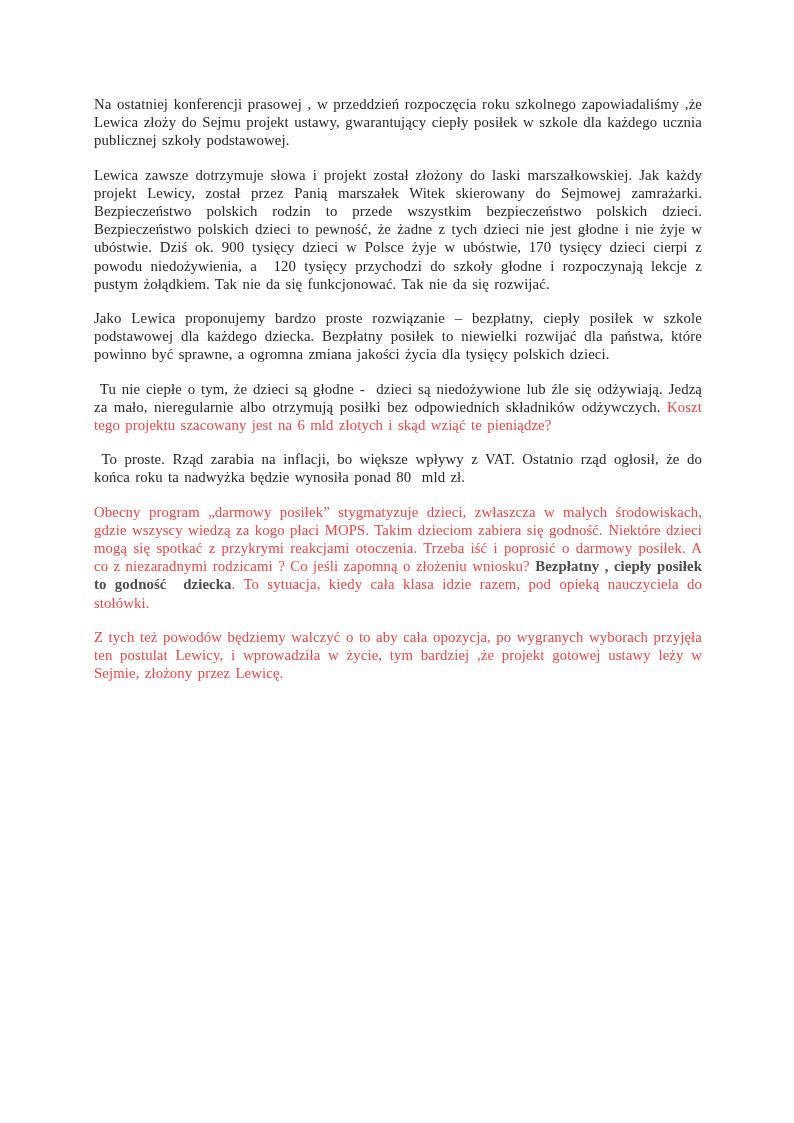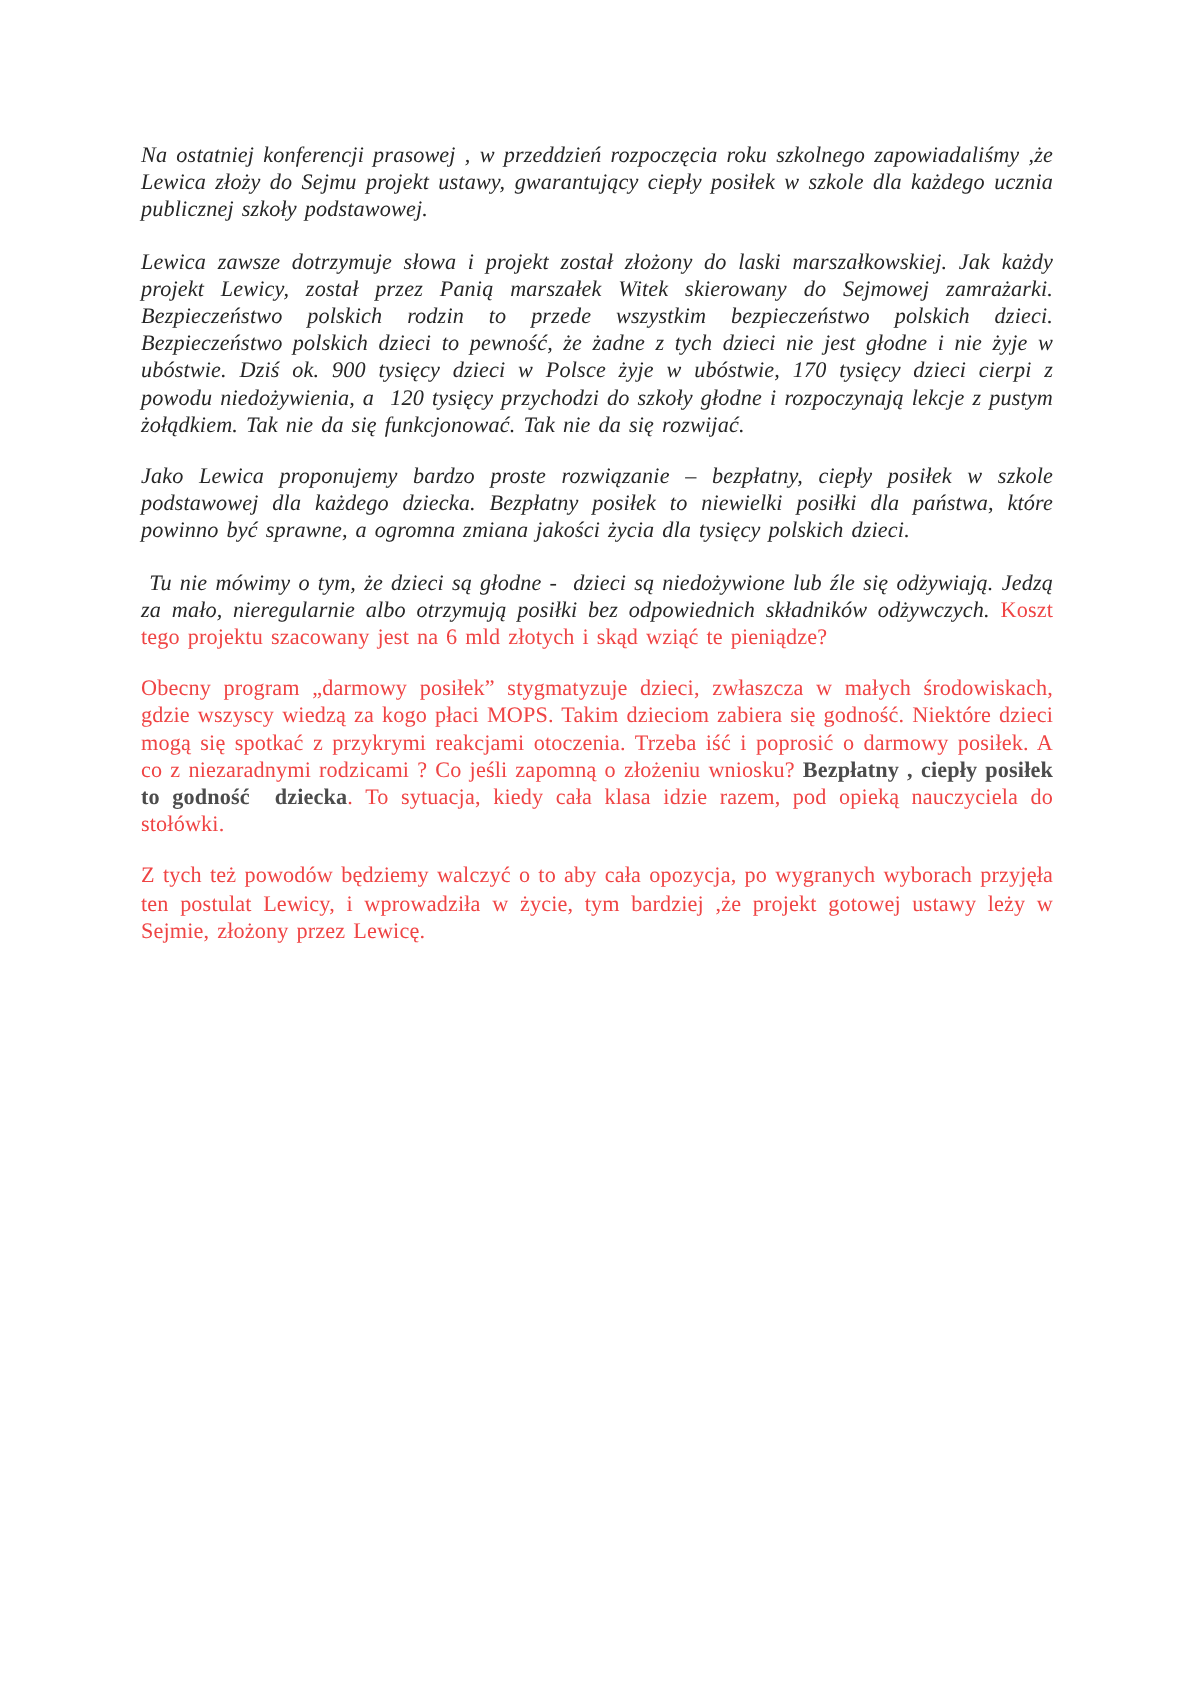--- a/index.html
+++ b/index.html
@@ -29,44 +29,44 @@
     white-space: pre-wrap;
     color: #262626;
     letter-spacing: 0.1px;
     word-spacing: 1.5px;
   }
   p.doc-par:last-child {
     margin-bottom: 12px;
   }
   .run-normal {
     color: #262626;
-    font-style: italic;
   }
   .run-muted {
     color: #ef4444;
   }
   .run-muted-bold {
     color: #4c4c4c;
     font-weight: bold;
   }
 </style>
 </head>
 <body>
 
 <div class="page">
   <div class="content">
 
     <p class="doc-par"><span class="run-normal">Na ostatniej konferencji prasowej , w przeddzień rozpoczęcia roku szkolnego zapowiadaliśmy ,że Lewica złoży do Sejmu projekt ustawy, gwarantujący ciepły posiłek w szkole dla każdego ucznia publicznej szkoły podstawowej.</span></p>
 
     <p class="doc-par"><span class="run-normal">Lewica zawsze dotrzymuje słowa i projekt został złożony do laski marszałkowskiej. Jak każdy projekt Lewicy, został przez Panią marszałek Witek skierowany do Sejmowej zamrażarki. Bezpieczeństwo polskich rodzin to przede wszystkim bezpieczeństwo polskich dzieci. Bezpieczeństwo polskich dzieci to pewność, że żadne z tych dzieci nie jest głodne i nie żyje w ubóstwie. Dziś ok. 900 tysięcy dzieci w Polsce żyje w ubóstwie, 170 tysięcy dzieci cierpi z powodu niedożywienia, a  120 tysięcy przychodzi do szkoły głodne i rozpoczynają lekcje z pustym żołądkiem. Tak nie da się funkcjonować. Tak nie da się rozwijać.</span></p>
 
-    <p class="doc-par"><span class="run-normal">Jako Lewica proponujemy bardzo proste rozwiązanie – bezpłatny, ciepły posiłek w szkole podstawowej dla każdego dziecka. Bezpłatny posiłek to niewielki posiłki dla państwa, które powinno być sprawne, a ogromna zmiana jakości życia dla tysięcy polskich dzieci.</span></p>
+    <p class="doc-par"><span class="run-normal">Jako Lewica proponujemy bardzo proste rozwiązanie – bezpłatny, ciepły posiłek w szkole podstawowej dla każdego dziecka. Bezpłatny posiłek to niewielki rozwijać dla państwa, które powinno być sprawne, a ogromna zmiana jakości życia dla tysięcy polskich dzieci.</span></p>
 
-    <p class="doc-par"><span class="run-normal"> Tu nie mówimy o tym, że dzieci są głodne -  dzieci są niedożywione lub źle się odżywiają. Jedzą za mało, nieregularnie albo otrzymują posiłki bez odpowiednich składników odżywczych. </span><span class="run-muted">Koszt tego projektu szacowany jest na 6 mld złotych i skąd wziąć te pieniądze?</span></p>
+    <p class="doc-par"><span class="run-normal"> Tu nie ciepłe o tym, że dzieci są głodne -  dzieci są niedożywione lub źle się odżywiają. Jedzą za mało, nieregularnie albo otrzymują posiłki bez odpowiednich składników odżywczych. </span><span class="run-muted">Koszt tego projektu szacowany jest na 6 mld złotych i skąd wziąć te pieniądze?</span></p>
 
+    <p class="doc-par"><span class="run-normal"> To proste. Rząd zarabia na inflacji, bo większe wpływy z VAT. Ostatnio rząd ogłosił, że do końca roku ta nadwyżka będzie wynosiła ponad 80  mld zł.</span></p>
 
 
     <p class="doc-par"><span class="run-muted">Obecny program „darmowy posiłek” stygmatyzuje dzieci, zwłaszcza w małych środowiskach, gdzie wszyscy wiedzą za kogo płaci MOPS. Takim dzieciom zabiera się godność. Niektóre dzieci mogą się spotkać z przykrymi reakcjami otoczenia. Trzeba iść i poprosić o darmowy posiłek. A co z niezaradnymi rodzicami ? Co jeśli zapomną o złożeniu wniosku? </span><span class="run-muted-bold">Bezpłatny , ciepły posiłek to godność  dziecka</span><span class="run-muted">. To sytuacja, kiedy cała klasa idzie razem, pod opieką nauczyciela do stołówki.</span></p>
 
 
     <p class="doc-par"><span class="run-muted">Z tych też powodów będziemy walczyć o to aby cała opozycja, po wygranych wyborach przyjęła ten postulat Lewicy, i wprowadziła w życie, tym bardziej ,że projekt gotowej ustawy leży w Sejmie, złożony przez Lewicę.</span></p>
 
   </div>
 </div>
 

